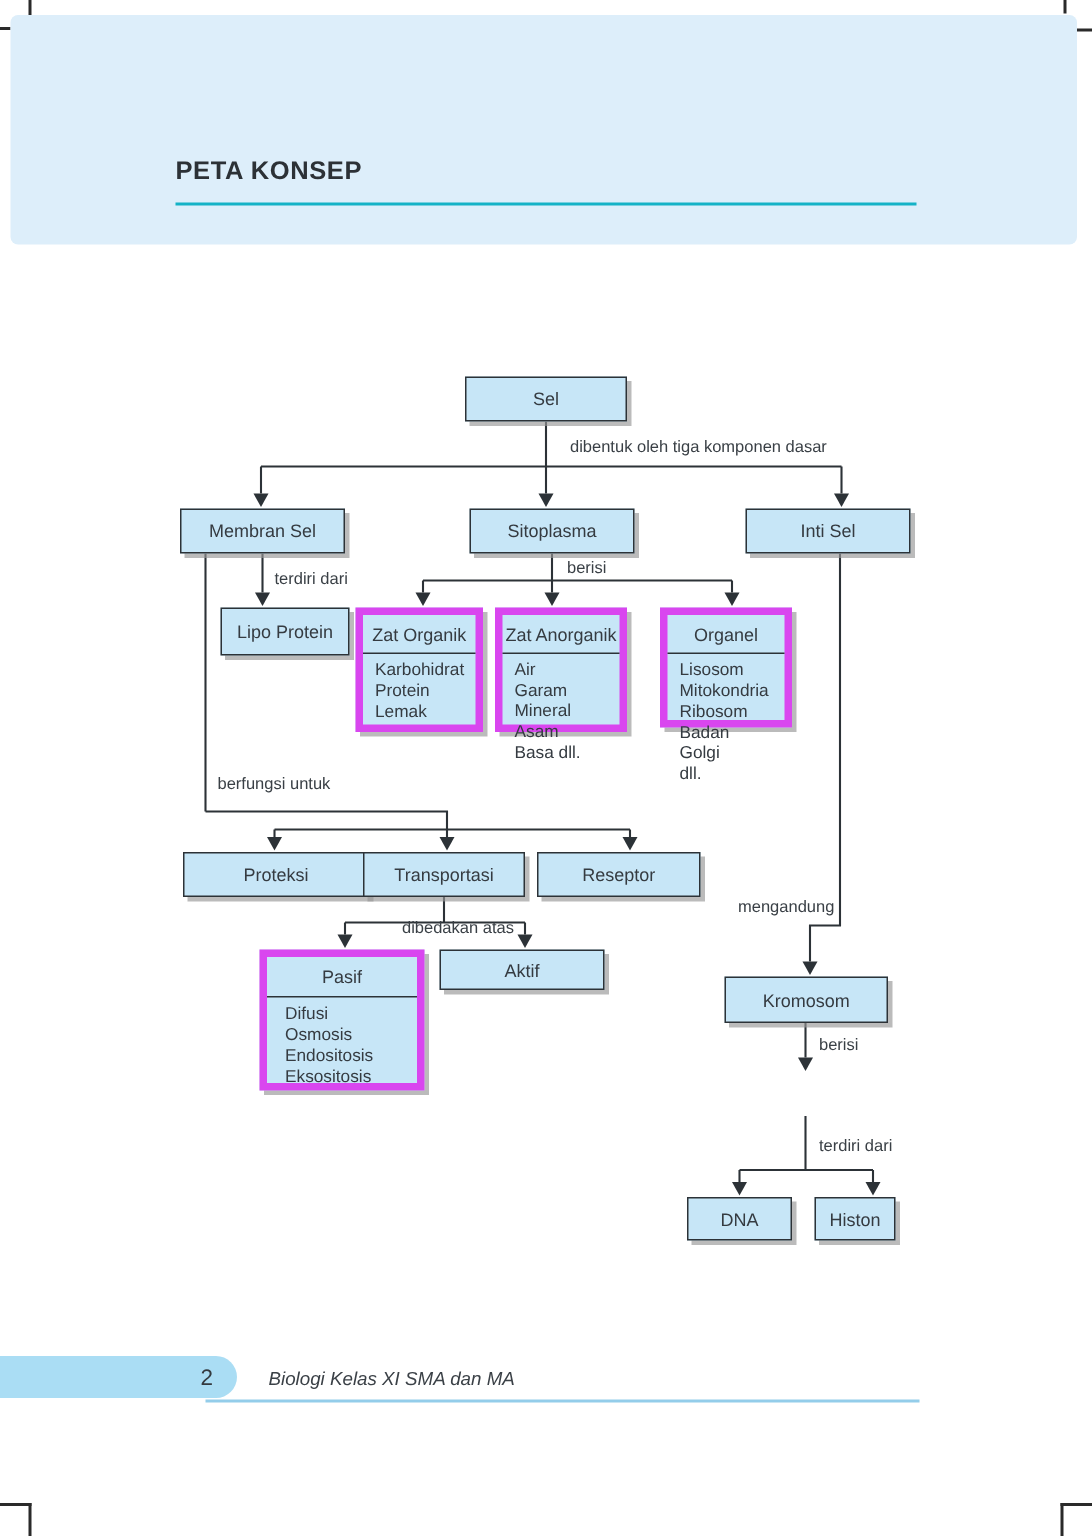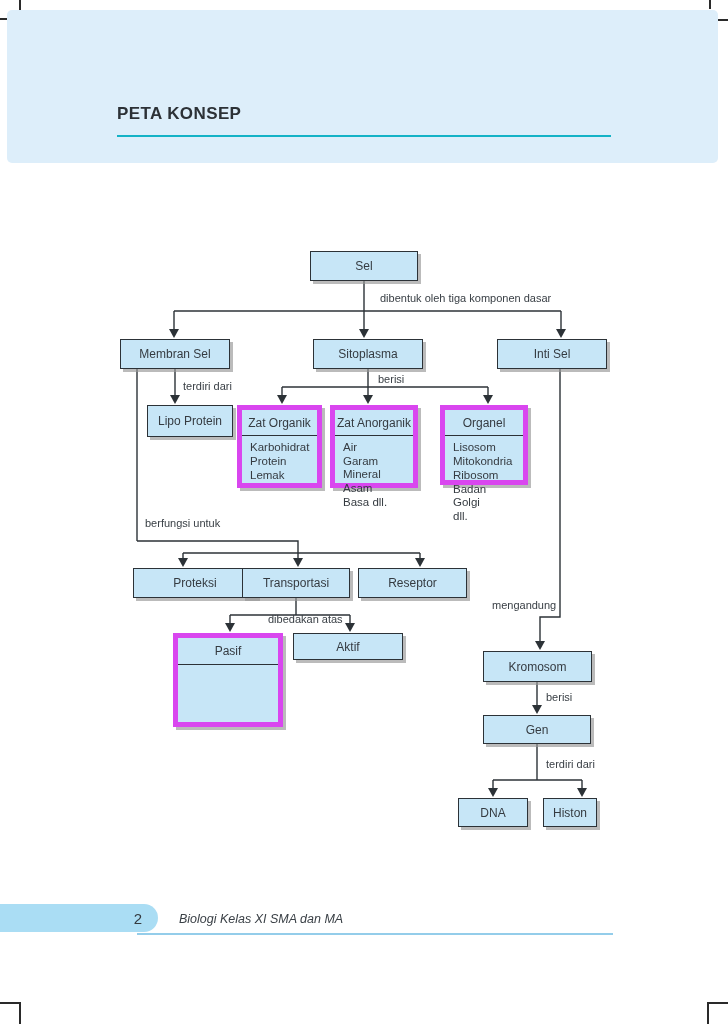--- a/index.html
+++ b/index.html
@@ -116,26 +116,25 @@
   <span class="elabel" style="left:268px;top:613px;">dibedakan atas</span>
   <span class="elabel" style="left:492px;top:599px;">mengandung</span>
   <span class="elabel" style="left:546px;top:691px;">berisi</span>
   <span class="elabel" style="left:546px;top:758px;">terdiri dari</span>
 
   <div class="node" style="left:310px;top:251px;width:108px;height:30px;">Sel</div>
   <div class="node" style="left:120px;top:339px;width:110px;height:30px;">Membran Sel</div>
   <div class="node" style="left:313px;top:339px;width:110px;height:30px;">Sitoplasma</div>
   <div class="node" style="left:497px;top:339px;width:110px;height:30px;">Inti Sel</div>
   <div class="node" style="left:147px;top:405px;width:86px;height:32px;">Lipo Protein</div>
-  <div class="node" style="left:133px;top:568px;width:124px;height:30px;text-align:center;">Proteksi</div>
+  <div class="node" style="left:122px;top:568px;width:124px;height:30px;text-align:center;">Proteksi</div>
   <div class="node" style="left:242px;top:568px;width:108px;height:30px;">Transportasi</div>
   <div class="node" style="left:358px;top:568px;width:109px;height:30px;">Reseptor</div>
   <div class="node" style="left:293px;top:633px;width:110px;height:27px;">Aktif</div>
   <div class="node" style="left:483px;top:651px;width:109px;height:31px;">Kromosom</div>
-  <div class="node" style="left:483px;top:715px;width:108px;height:29px;">Gen</div>
   <div class="node" style="left:458px;top:798px;width:70px;height:29px;">DNA</div>
   <div class="node" style="left:543px;top:798px;width:54px;height:29px;">Histon</div>
 
   <div class="group" style="left:237px;top:405px;width:85px;height:83px;">
     <div class="g-title" style="height:26px;">Zat Organik</div>
     <div class="g-list">
       <div>Karbohidrat</div>
       <div>Protein</div>
       <div>Lemak</div>
     </div>
@@ -157,20 +156,26 @@
       <div>Lisosom</div>
       <div>Mitokondria</div>
       <div>Ribosom</div>
       <div>Badan Golgi</div>
       <div>dll.</div>
     </div>
   </div>
 
   <div class="group" style="left:173px;top:633px;width:110px;height:94px;">
     <div class="g-title" style="height:27px;">Pasif</div>
+    <div class="g-list" style="padding-left:12px;">
+      <div>Difusi</div>
+      <div>Osmosis</div>
+      <div>Endositosis</div>
+      <div>Eksositosis</div>
+    </div>
   </div>
 
   <div class="footer-pill">
     <span>2</span>
   </div>
   <div class="footer-title">Biologi Kelas XI SMA dan MA</div>
   <div class="footer-rule"></div>
 
 </div>
 

